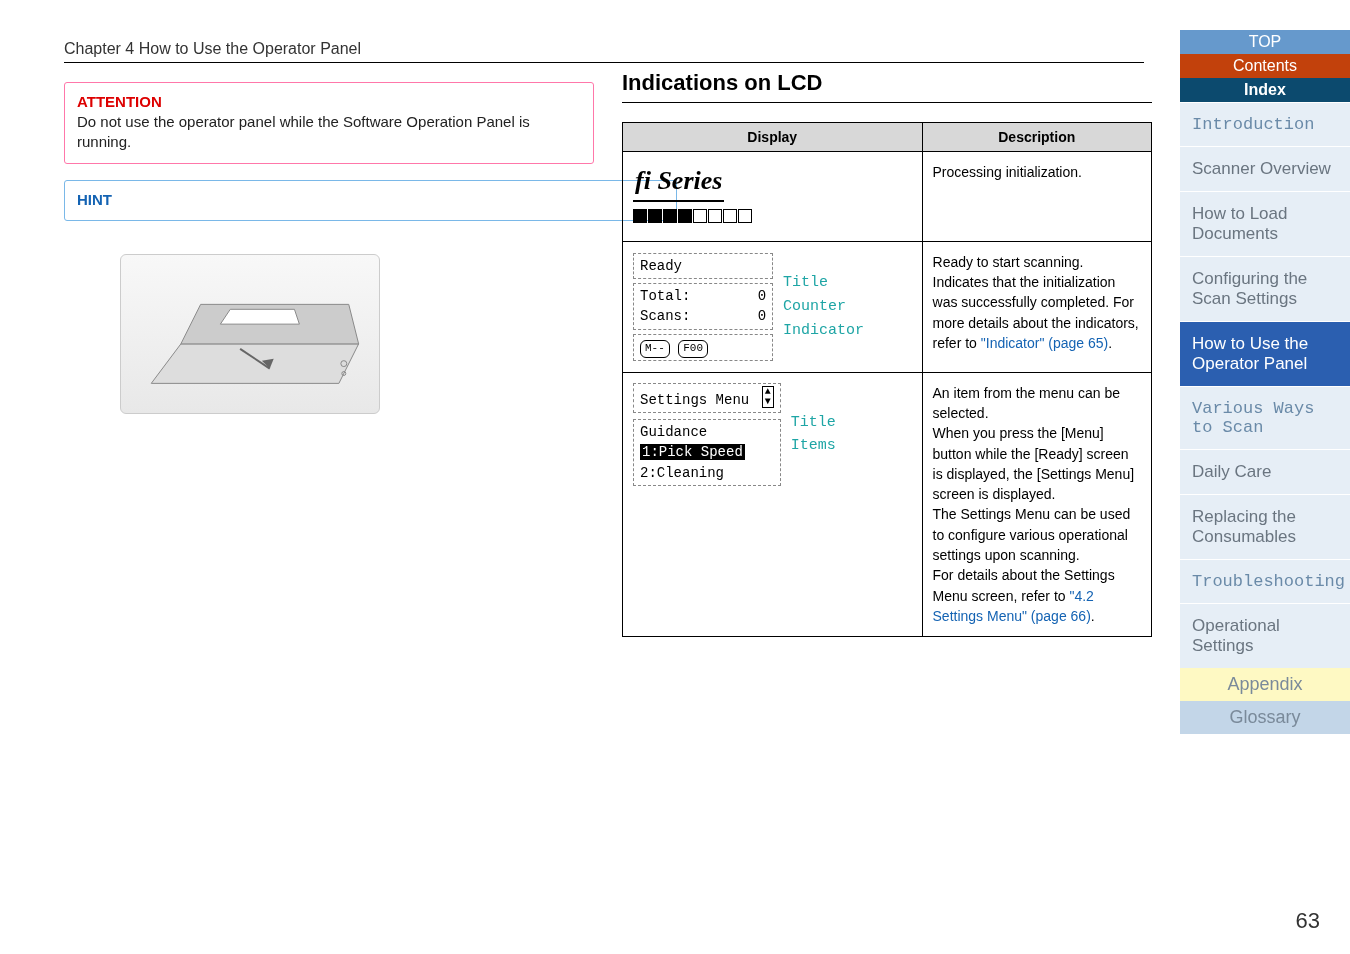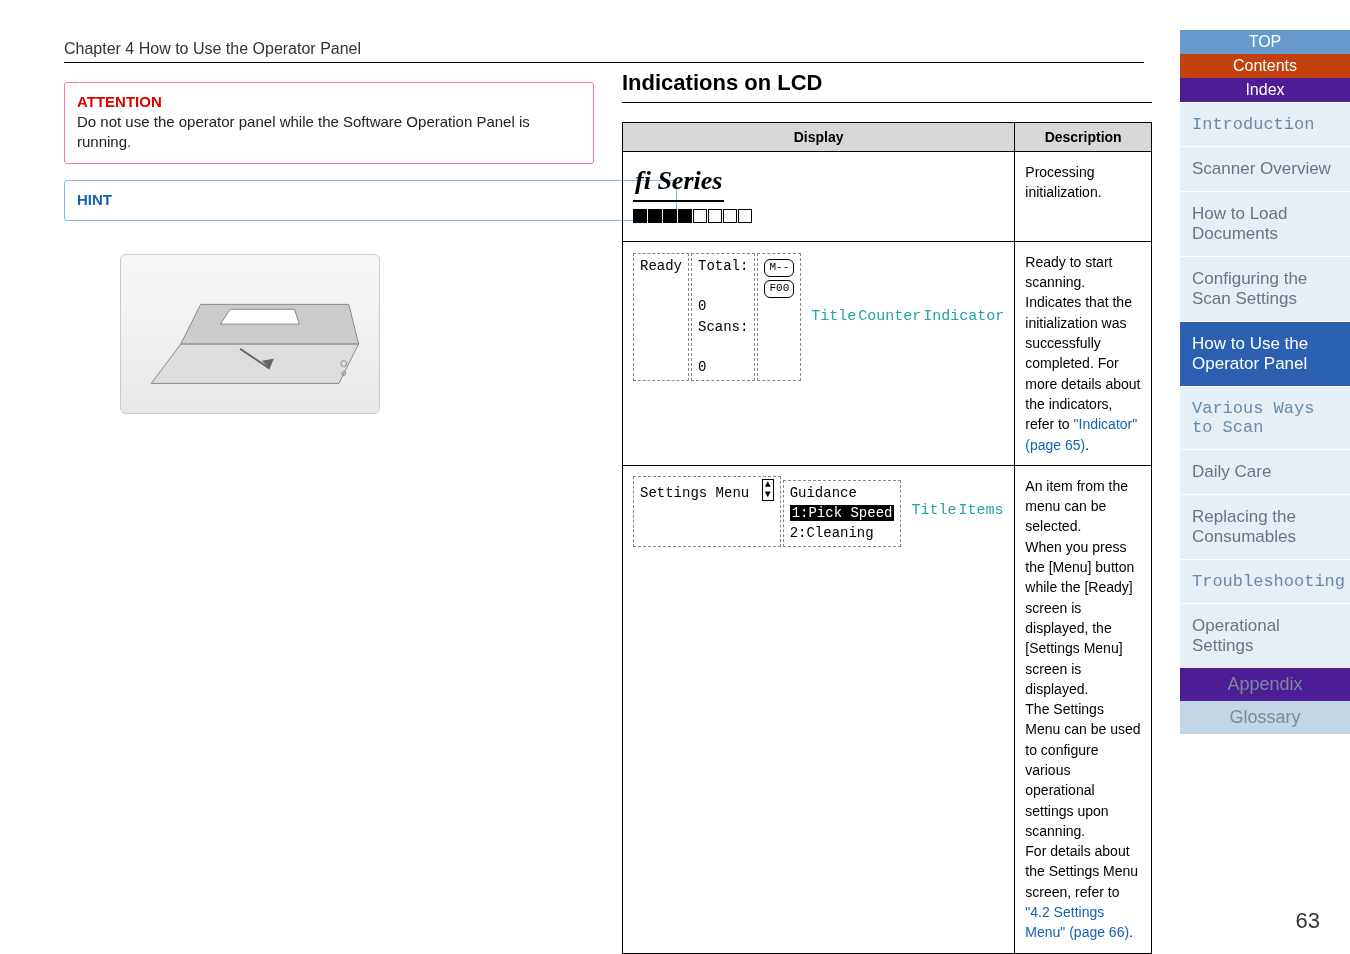--- a/index.html
+++ b/index.html
@@ -45,45 +45,45 @@
 
   
   .lcd { font-family: "Courier New", monospace; font-size: 14px; }
   .lcd-logo { font-style: italic; font-family: Georgia, serif; font-size: 26px; font-weight: bold; border-bottom: 2px solid #000; display: inline-block; padding: 0 2px; }
   .progress { margin-top: 6px; letter-spacing: 2px; font-size: 16px; }
   .prog-fill { display:inline-block; width:14px; height:14px; background:#000; margin-right:1px; }
   .prog-empty { display:inline-block; width:14px; height:14px; border:1px solid #000; margin-right:1px; }
 
   .lcd-ready-box { border: 1px dashed #888; display: inline-block; padding: 2px 6px; margin: 1px 0; }
   .lcd-ready-row { display:flex; align-items:center; gap:10px; }
-  .lcd-ready-col { display:flex; flex-direction:row; gap:2px; }
+  .lcd-ready-col { display:flex; flex-direction:column; gap:2px; }
   .lcd-pill { border:1px solid #000; border-radius:6px; padding:0 4px; font-size:11px; display:inline-block; }
 
   .lcd-menu-box { border:1px dashed #888; display:inline-block; padding: 2px 6px; }
   .lcd-menu-updown { border:1px solid #000; font-size:10px; padding:0 2px; display:inline-block; margin-left:4px; line-height:1; }
   .lcd-menu-items { border:1px dashed #888; padding: 2px 6px; margin-top:4px; }
   .lcd-sel { background:#000; color:#fff; padding:0 2px; }
 
   
   .sidebar { position: absolute; right: 0; top: 30px; width: 170px; display:flex; flex-direction:column; }
   .nav-top, .nav-contents, .nav-index {
     color: #fff; text-align: center; padding: 3px 0; font-size: 16px; font-weight: normal;
   }
   .nav-top { background: #6699cc; }
   .nav-contents { background: #c2410c; }
-  .nav-index { background: #4c1d95; }
+  .nav-index { background: #0c4a6e; font-weight: bold; }
   .nav-item {
     background: #e6eef6; color: #6a7580; font-size: 17px; padding: 12px 12px; border-top: 1px solid #fff;
   }
   .nav-item.link-color { color: #6a8aa8; font-family: Liberation Mono, monospace; }
   .nav-item.active { background: #2b5fb0; color: #fff; }
   .nav-appendix, .nav-glossary {
     text-align: center; font-size: 18px; padding: 6px 0;
   }
-  .nav-appendix { background: #4c1d95; color: #7a8a9a; }
+  .nav-appendix { background: #fef9c3; color: #7a8a9a; }
   .nav-glossary { background: #c3d6e8; color: #7a8a9a; }
 
   .page-number { position: absolute; right: 30px; bottom: 20px; font-size: 22px; color: #333; }
 </style>
 </head>
 <body>
 
 <div class="page">
 
   <div class="chapter-header">Chapter 4 How to Use the Operator Panel</div>

